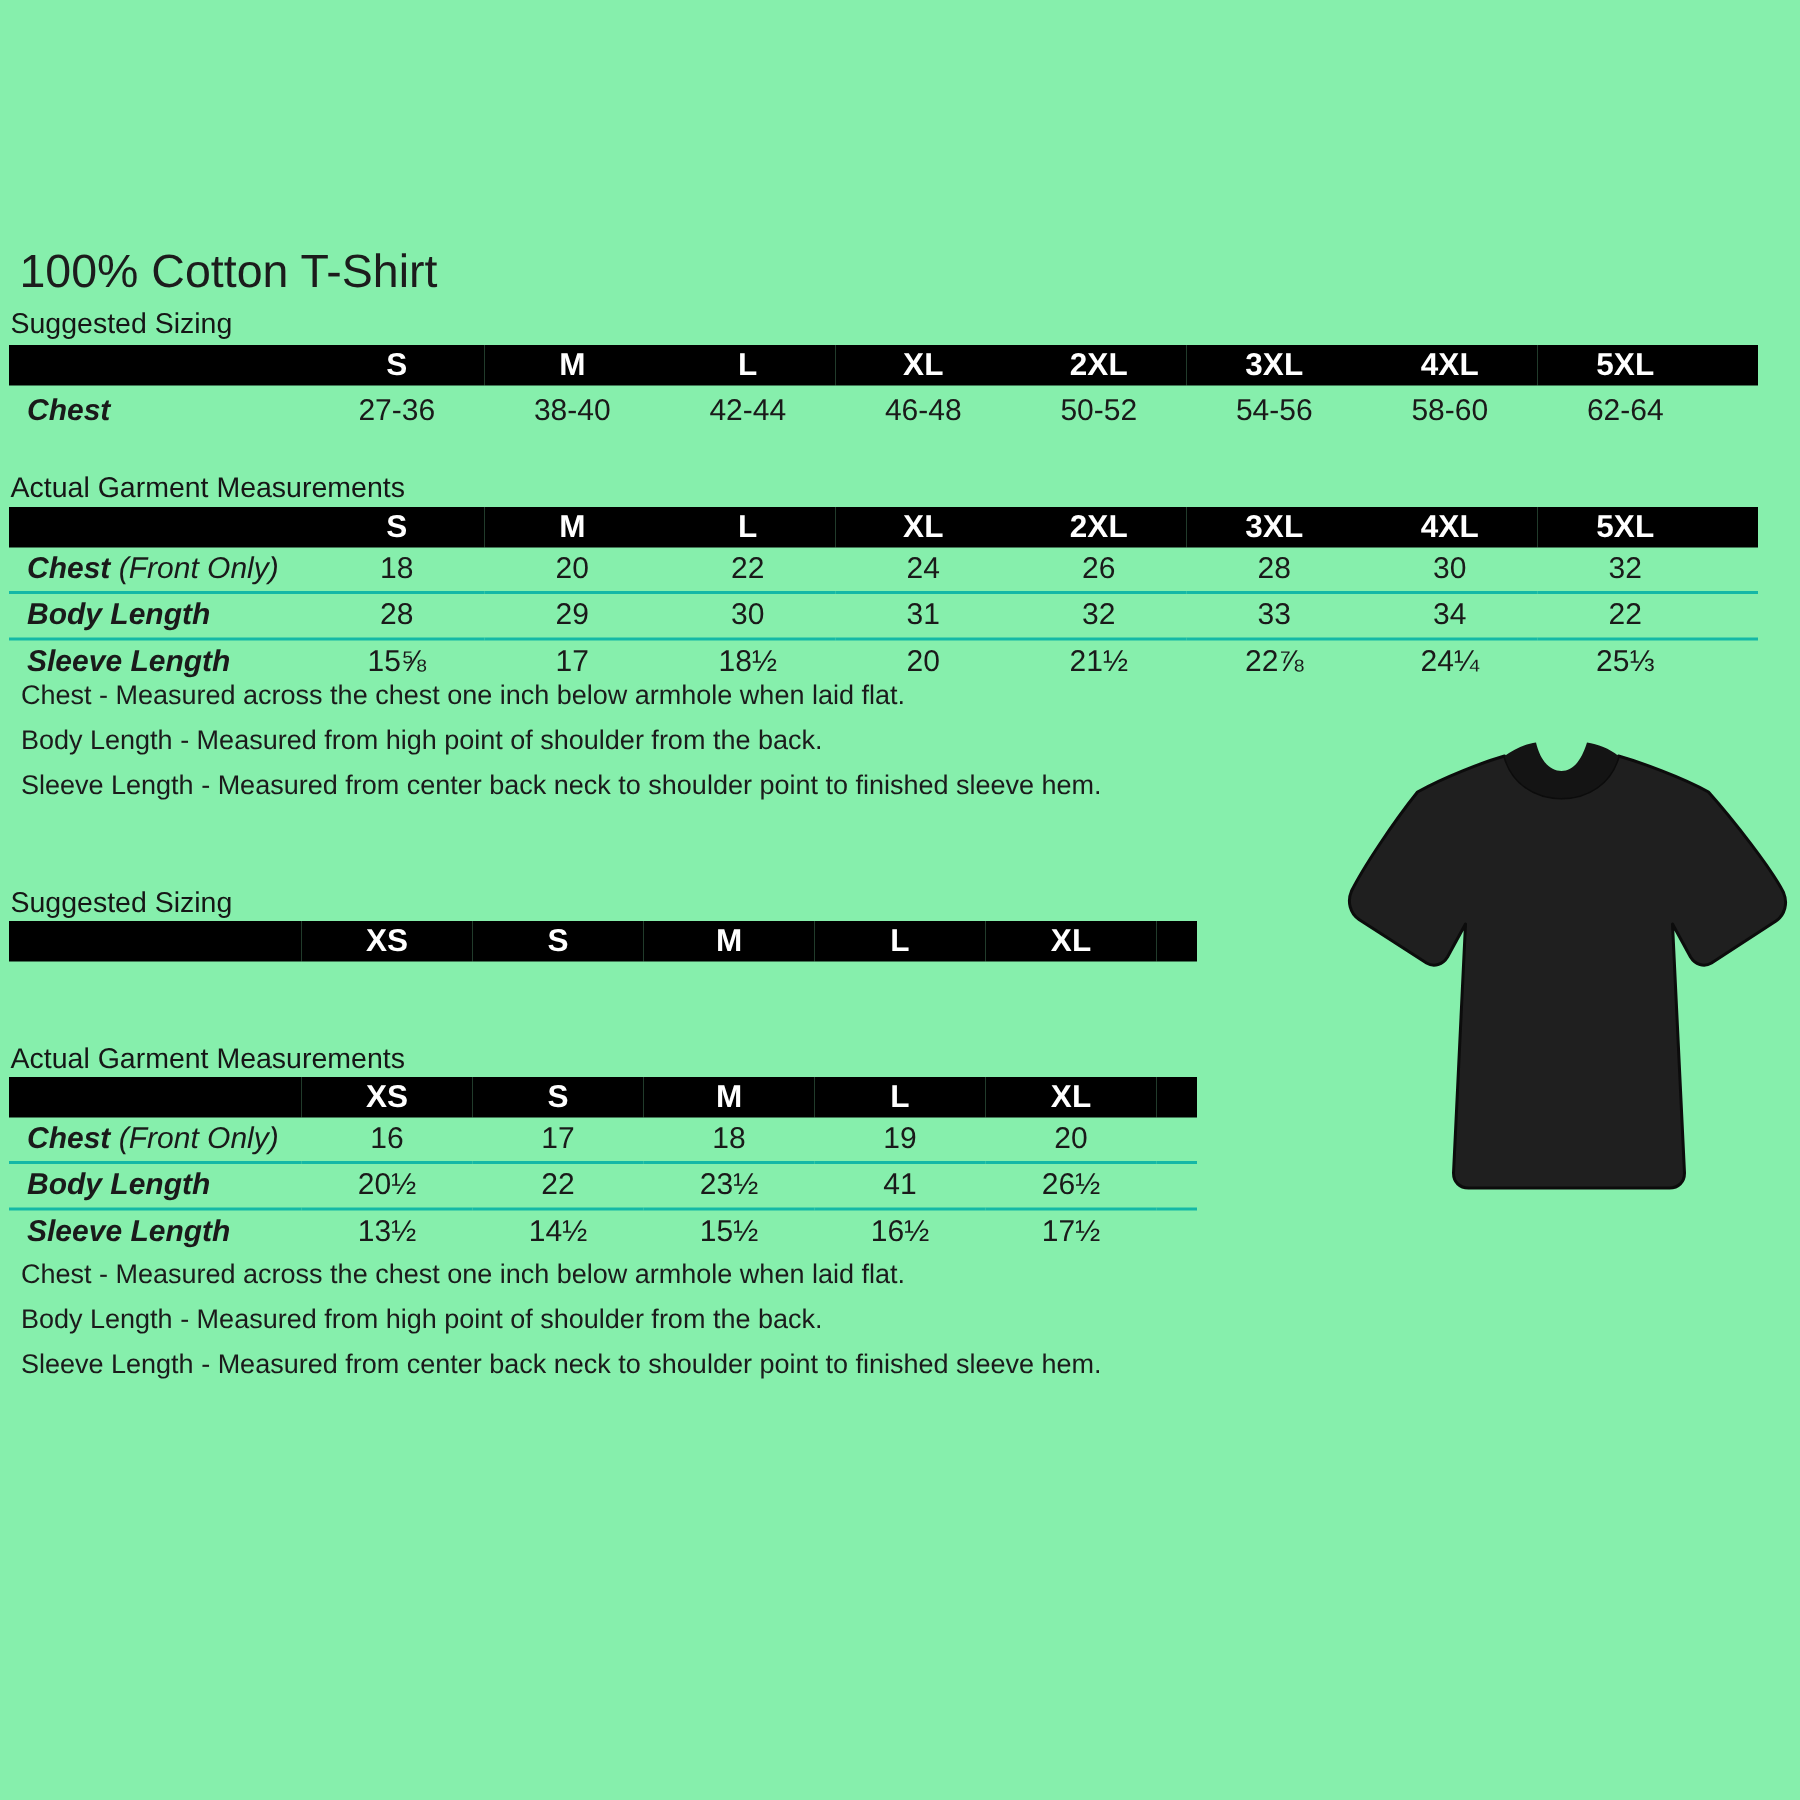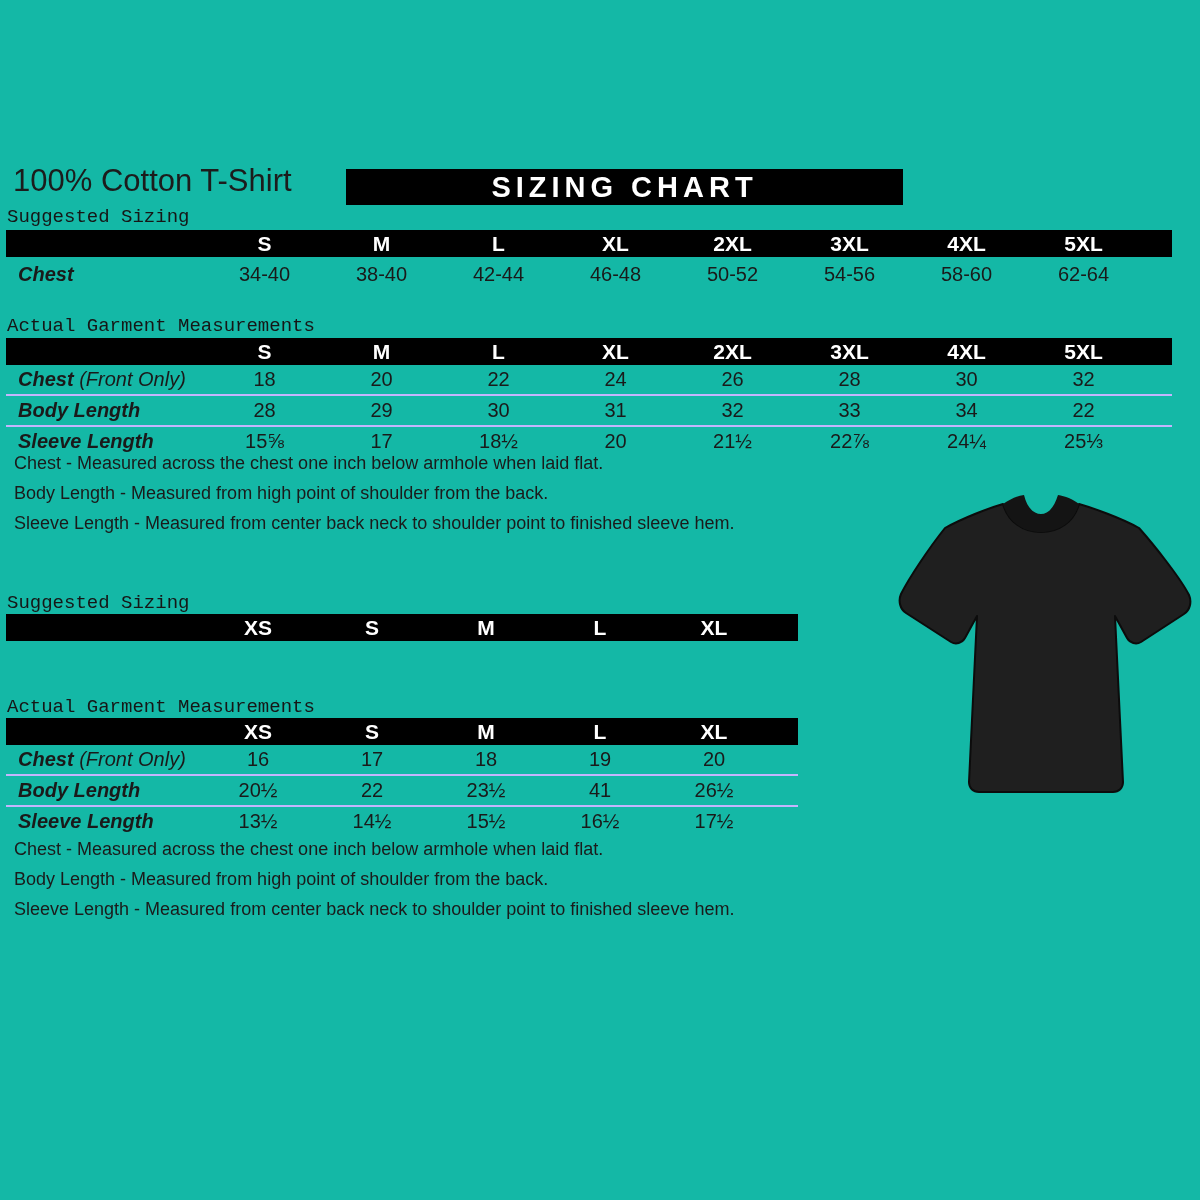--- a/index.html
+++ b/index.html
@@ -1,41 +1,40 @@
 <!DOCTYPE html>
 <html><head>
 <meta charset="utf-8">
 <style>
   html,body{margin:0;padding:0;background:#fff;}
-  .canvas{position:relative;width:1200px;height:1200px;background:#14b8a6;
+  .canvas{position:relative;width:1200px;height:1200px;background:#86efac;
           font-family:"Liberation Sans",sans-serif;color:#1a1a1a;overflow:hidden;}
   .abs{position:absolute;}
   .page-title{font-size:31px;font-weight:normal;color:#1c1c1c;white-space:nowrap;}
   .youth-title{font-size:30px;font-weight:bold;color:#111;white-space:nowrap;}
   .banner{background:#000;color:#fff;display:flex;align-items:center;justify-content:center;
           font-weight:bold;font-size:29px;letter-spacing:5px;white-space:nowrap;}
-  .sec-label{font-size:19px;color:#161616;white-space:nowrap;font-family:Liberation Mono, monospace;}
+  .sec-label{font-size:19px;color:#161616;white-space:nowrap;}
   table.sz{border-collapse:collapse;table-layout:fixed;}
   table.sz th{background:#000;color:#fff;font-size:21px;font-weight:bold;height:27px;padding:0;text-align:center;}
   table.sz td{font-size:20px;text-align:center;padding:0;color:#1a1a1a;}
   table.sz td.lbl{text-align:left;padding-left:12px;white-space:nowrap;font-style:italic;}
   table.sugg-a td{height:34px;}
   table.sugg-y td{height:32px;}
   table.rows td{height:29px;margin-top:12px;}
-  table.rows tr.r + tr.r td{border-top:2px solid #c4b5fd;}
+  table.rows tr.r + tr.r td{border-top:2px solid #14b8a6;}
   .b{font-weight:bold;}
   .notes p{margin:0;font-size:18px;line-height:30px;color:#1b1b1b;white-space:nowrap;}
 </style>
 </head>
 <body>
 
 <div class="canvas">
 
   <div class="abs page-title" style="left:13px;top:163px;">100% Cotton T-Shirt</div>
-  <div class="abs banner" style="left:346px;top:169px;width:557px;height:36px;">SIZING CHART</div>
 
   <div class="abs sec-label" style="left:7px;top:206px;">Suggested Sizing</div>
 
   <table class="abs sz sugg-a" style="left:6px;top:230px;width:1166px;">
     <colgroup>
       <col style="width:200px">
         <col>
         <col>
         <col>
         <col>
@@ -53,21 +52,21 @@
       <th>L</th>
       <th>XL</th>
       <th>2XL</th>
       <th>3XL</th>
       <th>4XL</th>
       <th>5XL</th>
       <th></th>
     </tr>
     <tr>
       <td class="lbl"><span class="b">Chest</span></td>
-      <td>34-40</td>
+      <td>27-36</td>
       <td>38-40</td>
       <td>42-44</td>
       <td>46-48</td>
       <td>50-52</td>
       <td>54-56</td>
       <td>58-60</td>
       <td>62-64</td>
       <td></td>
     </tr>
   </tbody>

